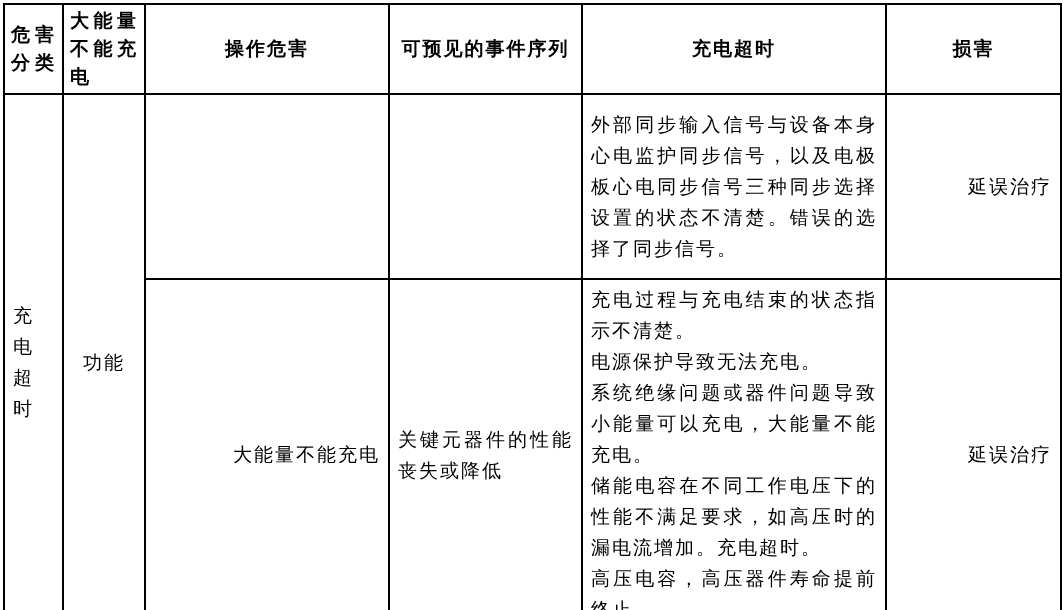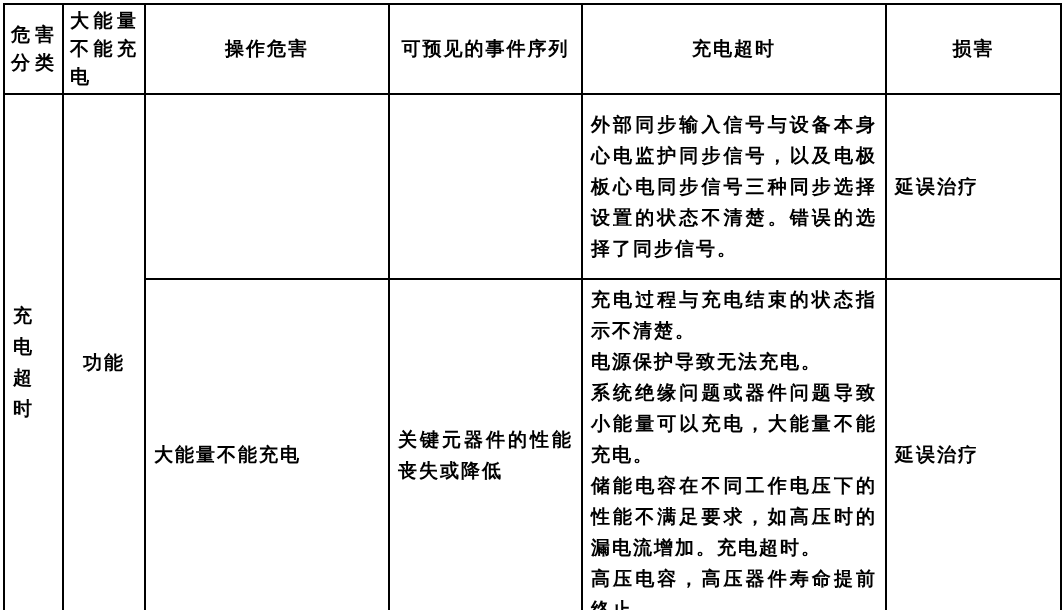--- a/index.html
+++ b/index.html
@@ -20,33 +20,32 @@
     table-layout: fixed;
   }
   th, td {
     border: 2px solid #000000;
     color: #000000;
     font-size: 19px;
     letter-spacing: 2px;
     padding: 8px 8px;
     vertical-align: middle;
     overflow: hidden;
-    font-weight: bold;
   }
   th {
     font-family: "Liberation Sans", "DejaVu Sans", sans-serif;
     font-weight: bold;
     line-height: 28px;
     padding: 2px 6px;
   }
   td {
     line-height: 31px;
   }
   .ctr  { text-align: center; }
-  .left { text-align: left; }
+  .left { text-align: right; }
   .just { text-align: justify; }
   .dist { text-align: justify; text-align-last: justify; }
   .pre  { white-space: pre-line; }
   .vtop { vertical-align: middle; padding-top: 4px; padding-bottom: 4px; }
   tr.hdr  { height: 55px; }
   tr.r1   { height: 185px; }
   tr.r2   { height: 351px; }
 </style>
 </head>
 <body>

